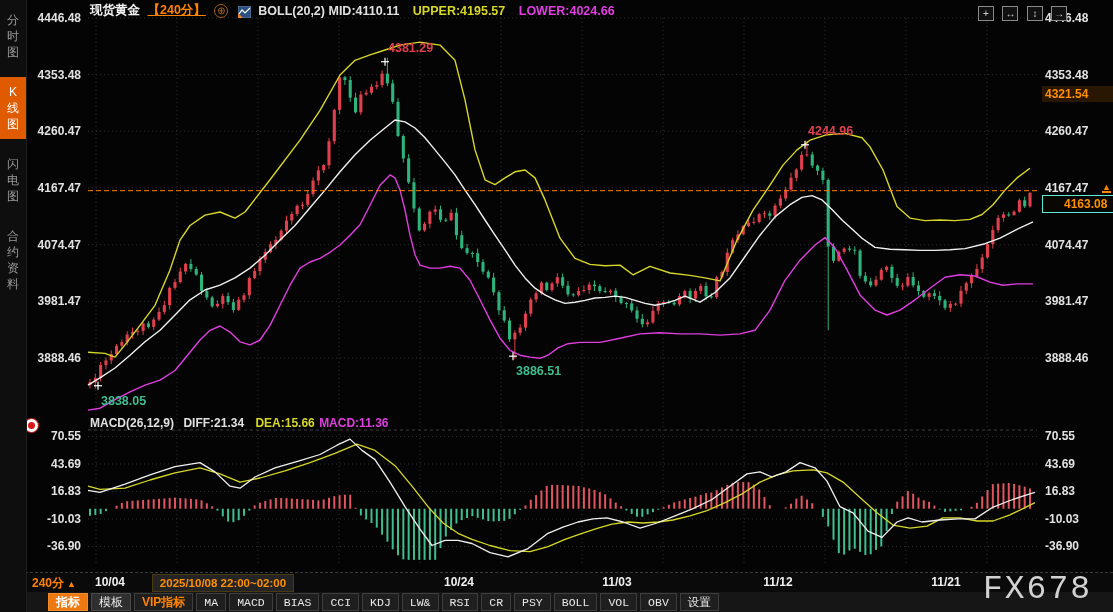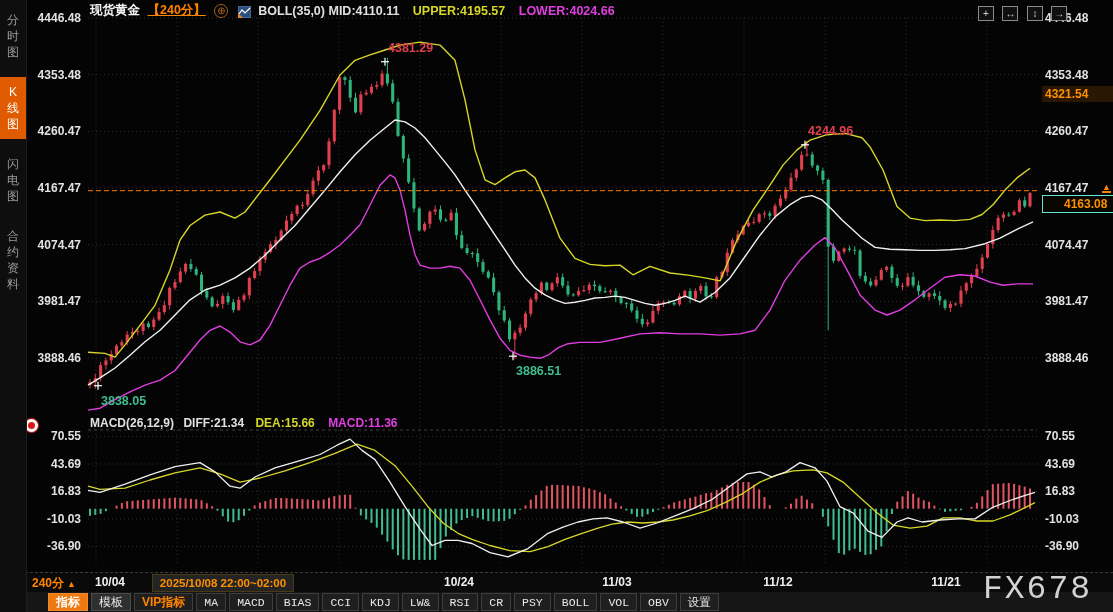--- a/index.html
+++ b/index.html
@@ -35,21 +35,21 @@
   .axcol.right .axis-label{left:3px;}
   .hl-label{position:absolute;left:0;width:68px;padding:1px 0 1px 3px;background:#2a1703;color:#ff9000;
             font-size:12px;font-weight:bold;line-height:14px;}
   .cur-label{position:absolute;left:0;width:64px;padding:1px 0 1px 21px;background:#0a0600;border:1px solid #5eead4;
              color:#ff9000;font-size:12px;font-weight:bold;line-height:14px;}
   .cur-arrow{position:absolute;left:60px;color:#ff8200;font-size:9px;line-height:10px;}
   .cur-arrow i{display:block;border-top:2px solid #ff8200;margin-top:-1px;font-style:normal;}
   
   .macdhdr{position:absolute;left:90px;top:416px;z-index:3;font-size:12px;font-weight:bold;white-space:nowrap;color:#e0e0e0;}
   .macdhdr .dea{color:#d7d729;margin-left:8px;}
-  .macdhdr .mac{color:#e03ee0;margin-left:10px;}
+  .macdhdr .mac{color:#e03ee0;margin-left:1px;}
   .macdhdr .diff{margin-left:6px;text-align:right;}
   
   .sun{position:absolute;left:25px;top:419px;width:13px;height:13px;border-radius:50%;background:#fff;z-index:3;
        box-shadow:0 0 0 1px #c02020;}
   .sun i{position:absolute;left:3px;top:3px;width:7px;height:7px;border-radius:50%;background:#d81818;}
   
   .xrow{position:absolute;left:0;top:572px;width:1113px;height:20px;background:#0a0a0a;border-top:1px dashed #3a3a3a;z-index:3;}
   .xper{position:absolute;left:32px;top:2px;color:#ff8200;font-size:12px;font-weight:bold;}
   .xper b{font-size:9px;margin-left:3px;}
   .xdate{position:absolute;top:2px;width:60px;margin-left:-30px;text-align:center;color:#f0f0f0;font-size:12px;font-weight:bold;}
@@ -92,21 +92,21 @@
     <span class="sym">现货黄金</span>
     <span class="per">【240分】</span>
     <span class="tgt">⊕</span>
     <span class="mini">
       <svg width="13" height="12">
           <rect x="0" y="0" width="13" height="12" fill="#2b4f7e" stroke="#9ab" stroke-width="0.5"></rect>
       <polyline points="1,8 4,4 7,7 12,2" fill="none" stroke="#fff" stroke-width="1.2"></polyline>
       <path d="M0,12 L5,12 L0,7 Z" fill="#e8832a"></path>
         </svg>
     </span>
-    <span class="mid"><span>BOLL(35,0)</span> <span>MID:4110.11</span></span>
+    <span class="mid"><span>BOLL(20,2)</span> <span>MID:4110.11</span></span>
     <span class="up">UPPER:4195.57</span>
     <span class="low">LOWER:4024.66</span>
   </div>
 
   <div class="topicons">
     <span class="ticon">+</span>
     <span class="ticon">↔</span>
     <span class="ticon">↕</span>
     <span class="ticon">→</span>
   </div>

